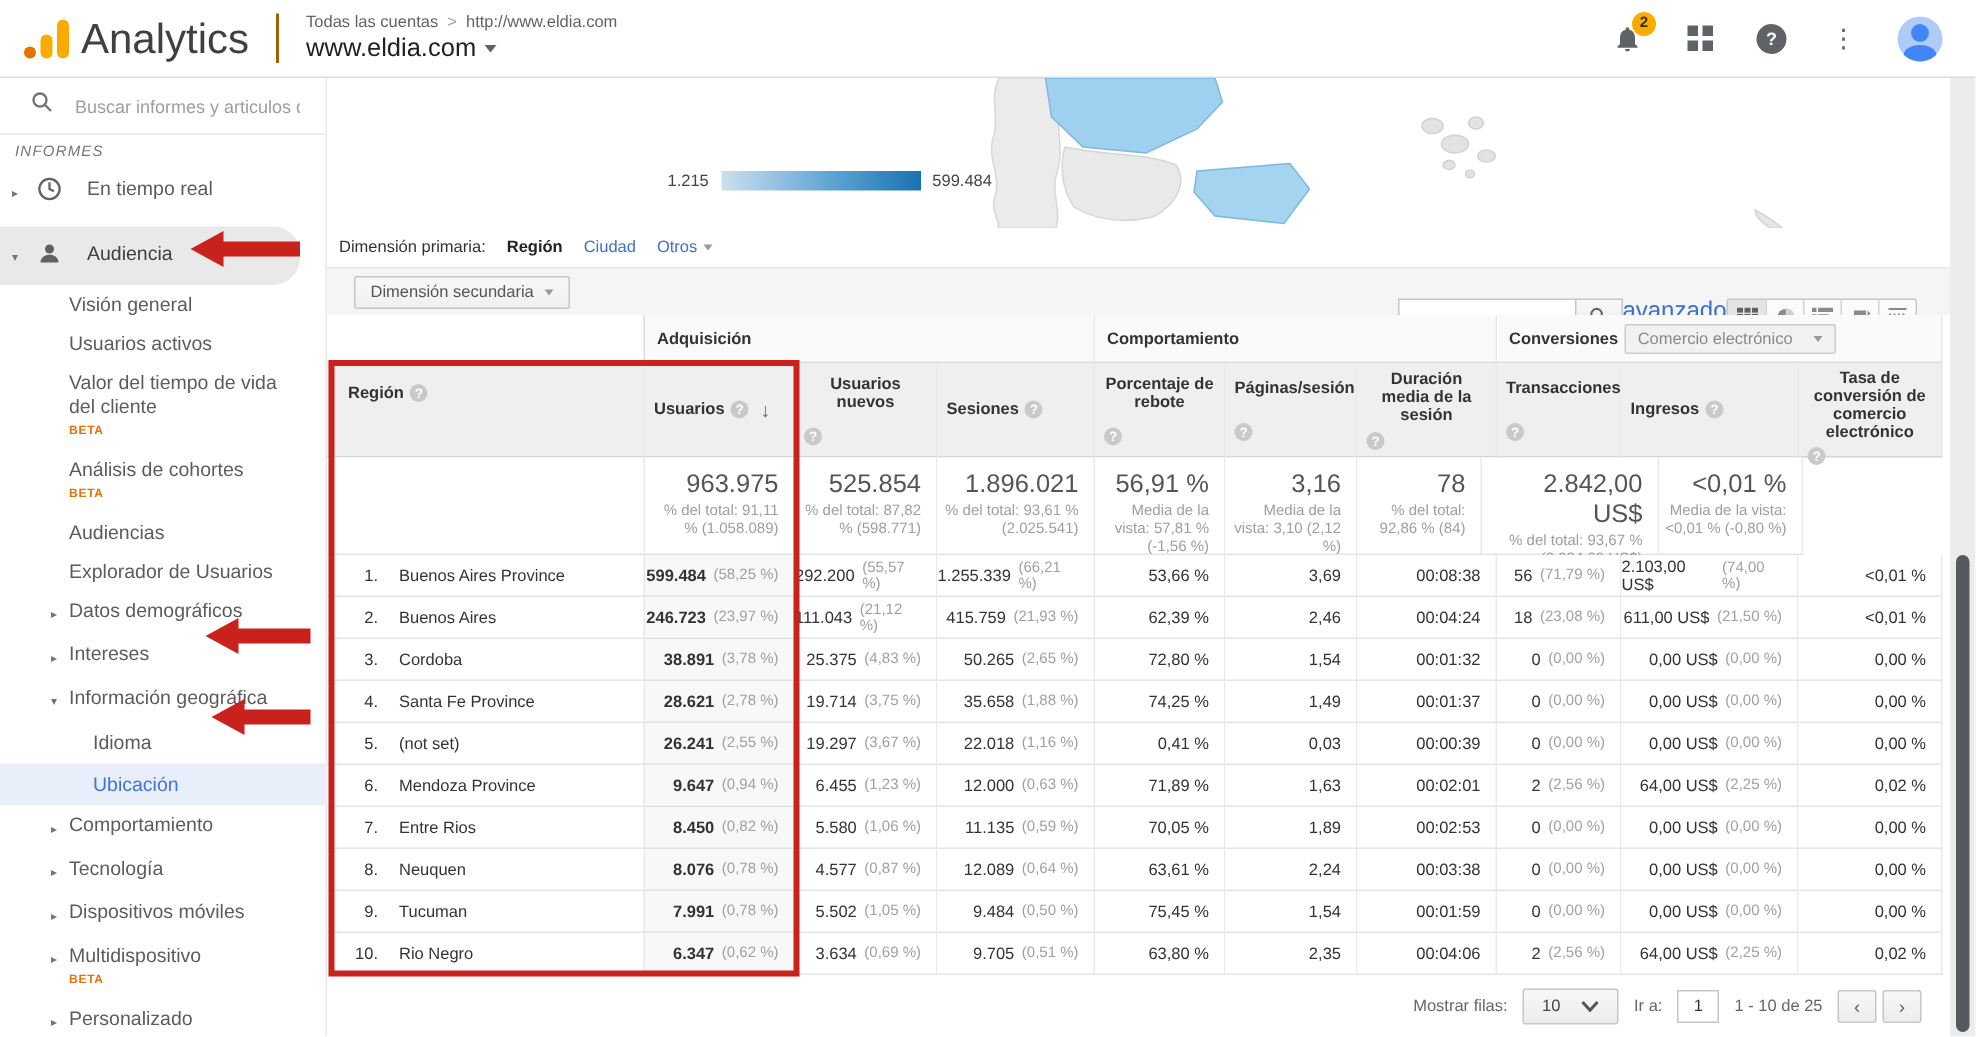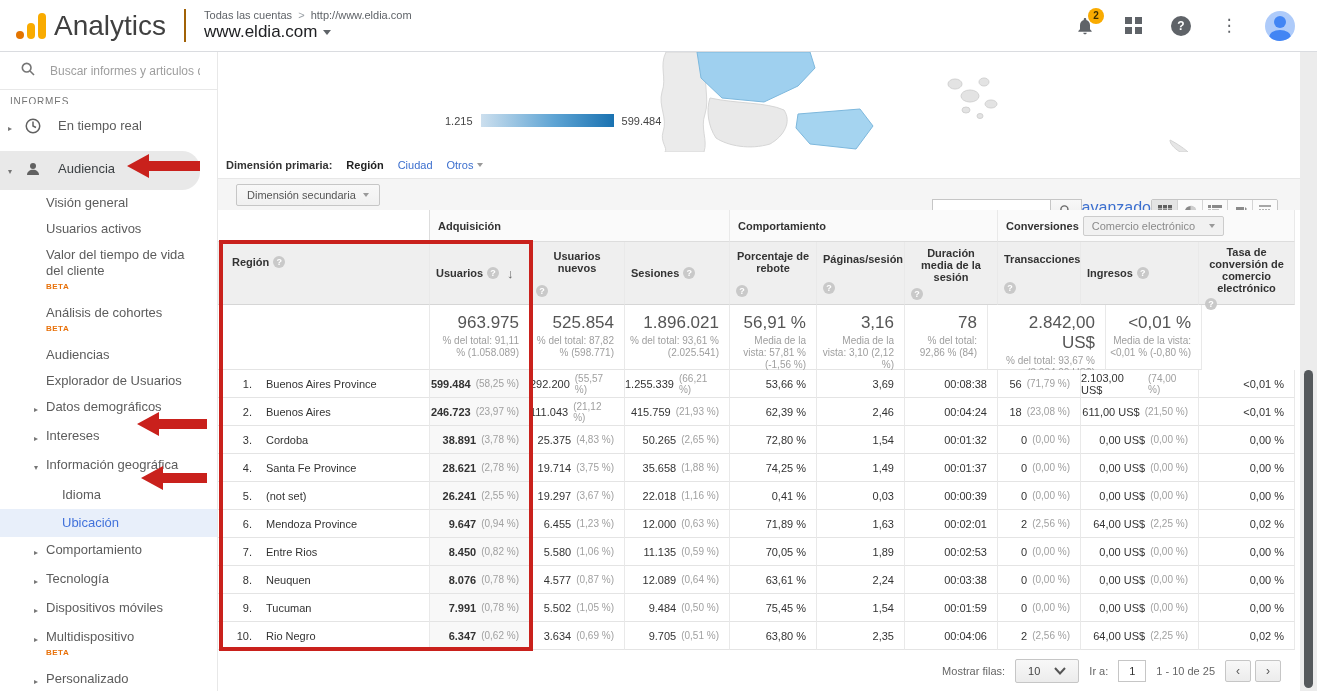--- a/index.html
+++ b/index.html
@@ -31,21 +31,21 @@
   .avatar { width:30px; height:30px; border-radius:50%; background:#aecbfa; position:relative; overflow:hidden; }
   .avatar .head { position:absolute; left:9px; top:5px; width:12px; height:12px; border-radius:50%; background:#4285f4; }
   .avatar .body { position:absolute; left:4px; top:19px; width:22px; height:14px; border-radius:50%; background:#4285f4; }
 
   
   .sidebar { position:absolute; left:0; top:52px; width:218px; height:639px; background:#fff;
     border-right:1px solid #e8e8e8; overflow:hidden; z-index:4; }
   .side-search { height:38px; display:flex; align-items:center; gap:14px; padding-left:20px; border-bottom:1px solid #e8e8e8; }
   .side-search input { border:none; outline:none; font-size:12px; color:#757575; width:150px; font-family:inherit; }
   .side-search input::placeholder { color:#9e9e9e; }
-  .section-label { font-size:10px; color:#757575; letter-spacing:.8px; padding:6px 0 2px 10px; height:14px; overflow:hidden; }
+  .section-label { font-size:10px; color:#757575; letter-spacing:.8px; padding:6px 0 2px 10px; height:14px; overflow:hidden;font-style:italic; }
   .nav-item { position:relative; display:flex; align-items:flex-start; font-size:13px; color:#5c5c5c; cursor:pointer; line-height:16px; }
   .nav-item.lvl0 { padding:10px 0 10px 8px; margin-top:4px; }
   .nav-item.lvl0 .lbl { margin-left:0; }
   .nav-item.lvl1 { padding:5px 0 5px 46px; }
   .nav-item.lvl2 { padding:6px 0 6px 62px; }
   .nav-item .car { width:10px; font-size:8px; color:#757575; margin-top:3px; flex:none; }
   .nav-item.lvl1 .car { margin-left:-12px; margin-right:2px; }
   .nav-item .nicon { width:22px; margin:0 14px 0 4px; flex:none; display:flex; justify-content:center; margin-top:-1px; }
   .nav-item .lbl { max-width:150px; }
   .nav-item.highlighted { background:#e9e9e9; border-radius:0 18px 18px 0; width:200px; color:#3c4043; }
@@ -53,21 +53,21 @@
   .nav-item.selected .lbl { color:#4272db; }
   .beta { display:block; color:#e8710a; font-size:8px; font-weight:bold; letter-spacing:.5px; }
 
   
   .content { position:absolute; left:218px; top:52px; width:1082px; height:639px; background:#fff; }
   .map-sec { position:absolute; left:0; top:0; width:1082px; height:100px; overflow:hidden; }
   .legend { position:absolute; left:227px; top:62px; display:flex; align-items:center; gap:8px; font-size:11px; color:#444; }
   .legend-bar { width:133px; height:13px; background:linear-gradient(90deg,#ccdfee,#5ea4d4 55%,#1a72b1); }
 
   .dim-row { position:absolute; left:0; top:100px; width:1082px; height:26px; display:flex; align-items:center; font-size:11px; gap:14px; padding-left:8px; }
-  .dim-row .dlabel { font-weight:bold; color:#333; }
+  .dim-row .dlabel { font-weight:normal; color:#333; }
   .dim-row .active { font-weight:bold; color:#222; }
   .link { color:#3c6fce; cursor:pointer; }
   .dim-row .otros { display:flex; align-items:center; gap:4px; }
   .car-sm { width:0; height:0; border-left:3.5px solid transparent; border-right:3.5px solid transparent; border-top:4px solid #999; display:inline-block; }
 
   .tools { position:absolute; left:0; top:126px; width:1082px; height:32px; background:#f5f5f5;
     border-top:1px solid #e7e7e7; display:flex; align-items:center; padding:0 8px 0 18px; }
   .btn { background:linear-gradient(#f8f8f8,#f0f0f0); border:1px solid #c6c6c6; border-radius:2px;
     font-size:11px; color:#555; padding:4px 10px; display:flex; align-items:center; gap:7px; cursor:pointer; }
   .tools-right { margin-left:auto; display:flex; align-items:flex-start; gap:0;margin-top:33px; }

